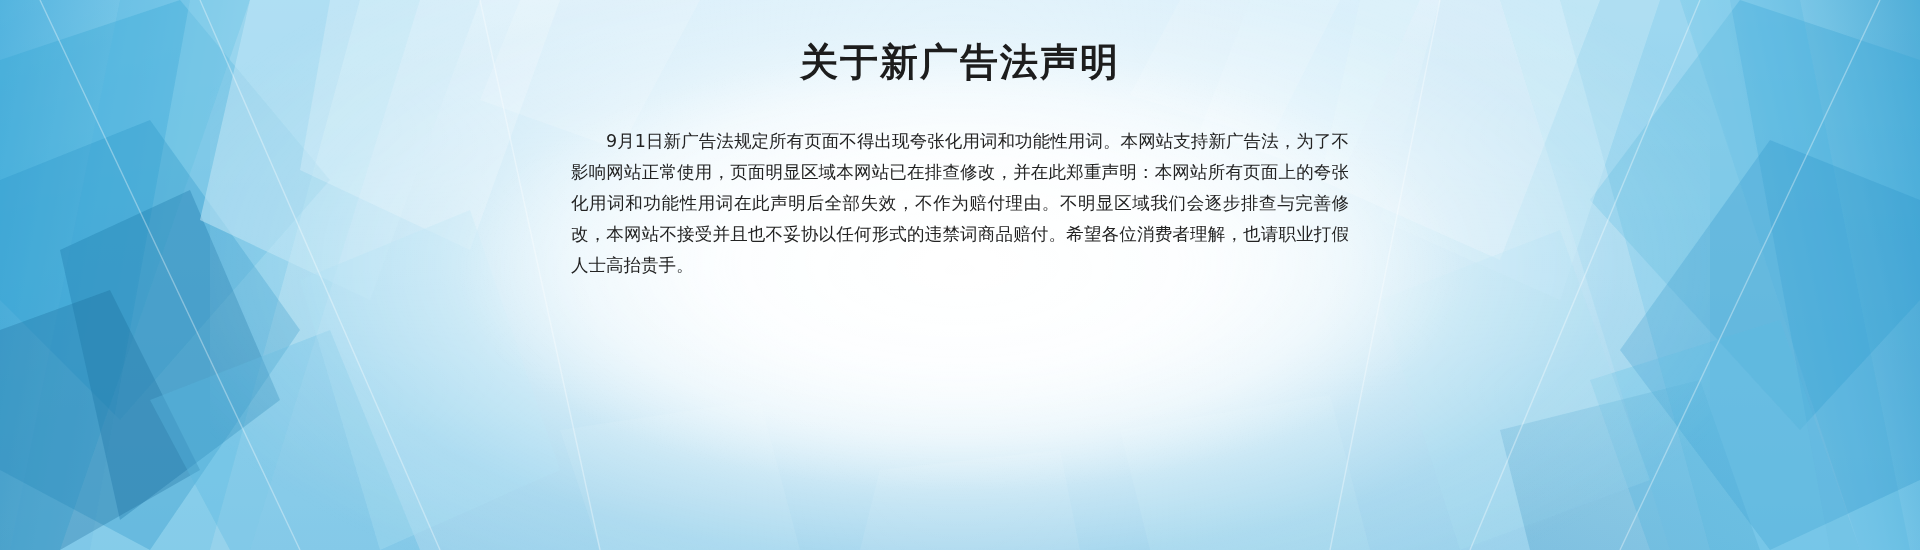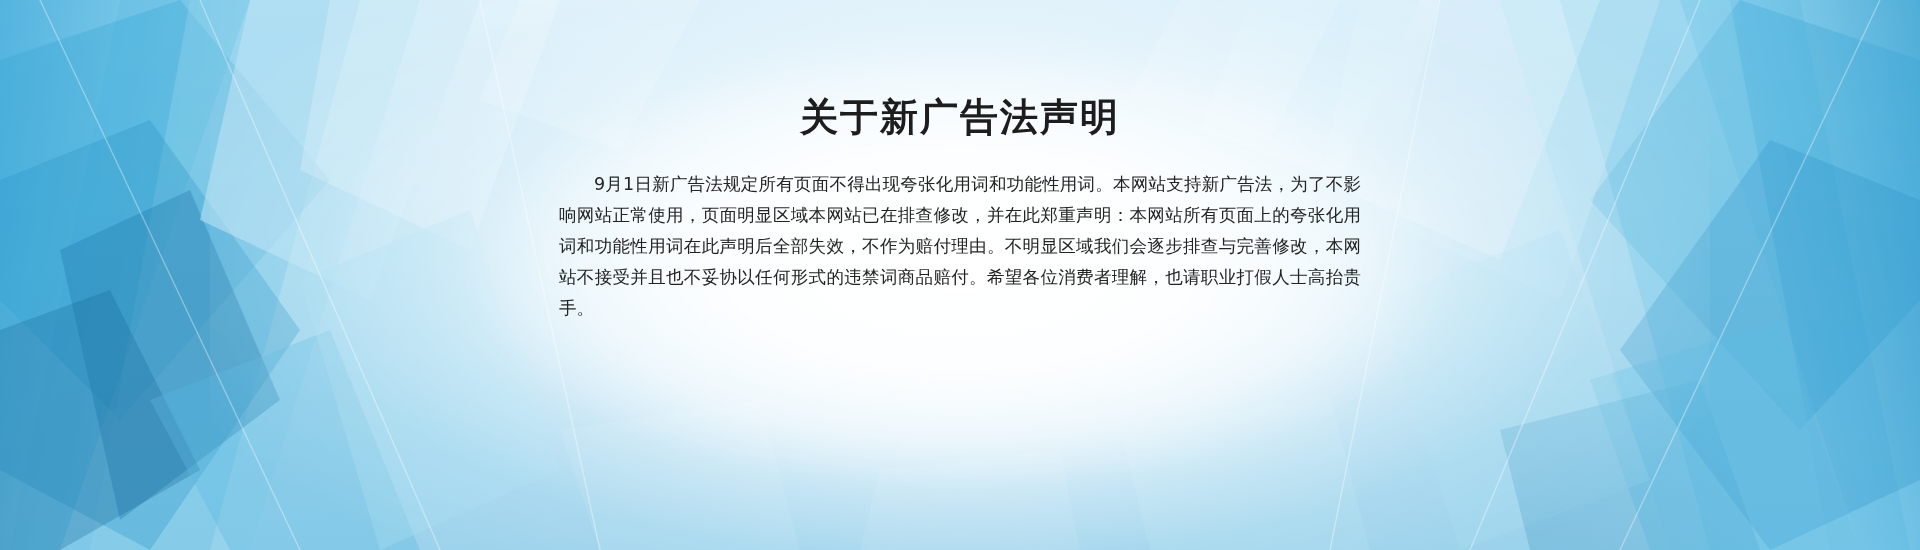--- a/index.html
+++ b/index.html
@@ -52,41 +52,41 @@
   .content {
     position:absolute;
     left:0; top:0;
     width:1920px; height:550px;
     display:flex;
     flex-direction:column;
     align-items:center;
   }
 
   .title {
-    margin-top:95px;
+    margin-top:40px;
     font-size:38px;
     font-weight:bold;
     color:#1d1d1d;
     letter-spacing:2px;
     line-height:1.2;
     text-align:center;
     font-family:"DejaVu Sans","Liberation Sans", sans-serif;
   }
 
   .body-block {
     margin-top:24px;
     width:810px;
     color:#232323;
     font-size:17.5px;
     line-height:31px;
     text-align:justify;
     text-justify:inter-ideograph;
     font-family:"DejaVu Sans","Liberation Sans", sans-serif;
   }
-  .para { margin:4px; }
+  .para { margin:16px; }
   .para.indent { text-indent:2em; }
 </style>
 </head>
 <body>
 
 <div id="stage">
 
   <div class="bgwrap">
     <svg viewBox="0 0 1920 550" preserveAspectRatio="none" xmlns="http://www.w3.org/2000/svg">
       <defs>

